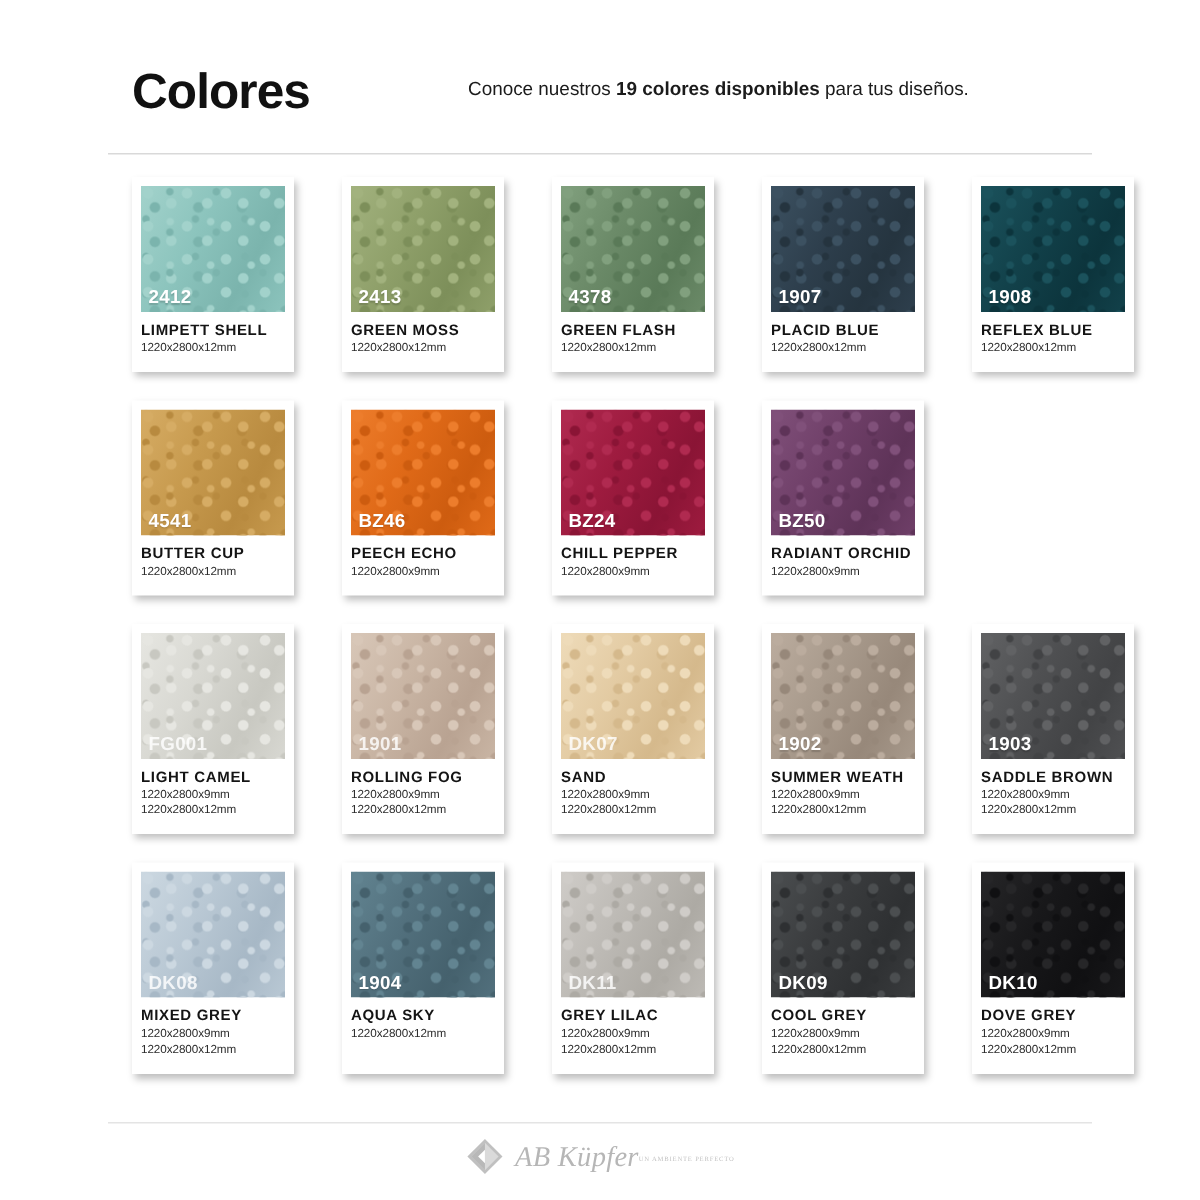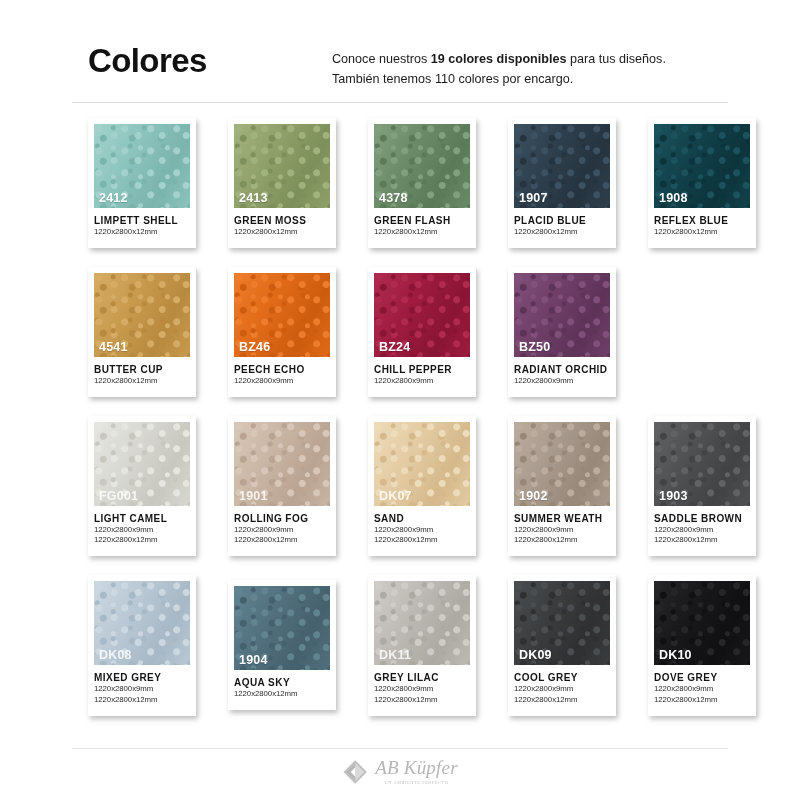--- a/index.html
+++ b/index.html
@@ -29,21 +29,21 @@
     left: 88px;
     top: 44px;
     font-size: 33px;
     font-weight: bold;
     letter-spacing: -0.6px;
     color: #111111;
     line-height: 1;
   }
   .intro {
     position: absolute;
-    left: 332px;
+    left: 312px;
     top: 50px;
     width: 430px;
     font-size: 12.6px;
     line-height: 1.55;
     color: #1b1b1b;
   }
   .intro .strong {
     font-weight: bold;
   }
   .header-rule {
@@ -59,21 +59,20 @@
   .grid {
     position: absolute;
     left: 88px;
     top: 118px;
     width: 640px;
   }
   .row {
     display: flex;
     gap: 32px;
     margin-bottom: 19px;
-    align-items: center;
   }
   .card {
     width: 96px;
     background: #ffffff;
     padding: 6px 6px 10px 6px;
     box-sizing: content-box;
     box-shadow: 2px 3px 5px rgba(0,0,0,0.26);
   }
   .swatch {
     position: relative;
@@ -142,21 +141,21 @@
     gap: 7px;
     opacity: 0.62;
   }
   .logo-mark {
     width: 26px;
     height: 26px;
     flex: none;
   }
   .logo-text-wrap {
     display: flex;
-    flex-direction: column;
+    flex-direction: row;
     align-items: center;
   }
   .logo-name {
     font-family: "Liberation Serif", serif;
     font-size: 19px;
     font-style: italic;
     color: #8a8a8a;
     line-height: 1;
     letter-spacing: 0.2px;
   }
@@ -171,21 +170,20 @@
 </style>
 </head>
 <body>
 
 <div class="header">
   <div class="page-title">Colores</div>
 
   <div class="intro">
     <span><span>Conoce nuestros </span><span class="strong">19 colores disponibles</span><span> para tus diseños.</span></span>
     <br>
-    <span>También tenemos 110 colores por encargo.</span>
   </div>
 
   <div class="header-rule"></div>
 </div>
 
 <div class="grid" id="color-grid">
     <div class="row">
       <div class="card">
         <div class="swatch">
           <div class="swatch-texture" style="background: radial-gradient(circle at 18% 22%, rgb(162, 210, 203) 0px, rgb(162, 210, 203) 3px, transparent 4px) 0% 0% / 26px 22px, radial-gradient(circle at 62% 14%, rgb(123, 180, 173) 0px, rgb(123, 180, 173) 2px, transparent 3px) 0% 0% / 31px 27px, radial-gradient(circle at 84% 46%, rgb(162, 210, 203) 0px, rgb(162, 210, 203) 3px, transparent 4px) 0% 0% / 24px 25px, radial-gradient(circle at 32% 62%, rgb(123, 180, 173) 0px, rgb(123, 180, 173) 3px, transparent 4px) 0% 0% / 29px 23px, radial-gradient(circle at 72% 82%, rgb(162, 210, 203) 0px, rgb(162, 210, 203) 2px, transparent 3px) 0% 0% / 27px 29px, radial-gradient(circle at 10% 88%, rgb(123, 180, 173) 0px, rgb(123, 180, 173) 2px, transparent 3px) 0% 0% / 33px 25px, linear-gradient(118deg, rgb(162, 210, 203) 0%, rgb(140, 196, 189) 38%, rgb(123, 180, 173) 72%, rgb(140, 196, 189) 100%) 0% 0% / 100% 100%;"></div>

